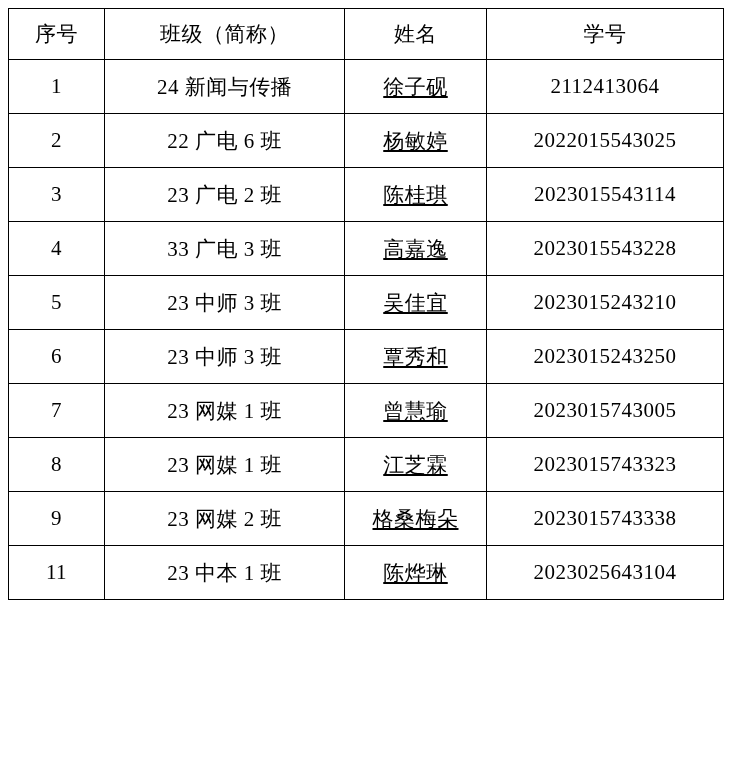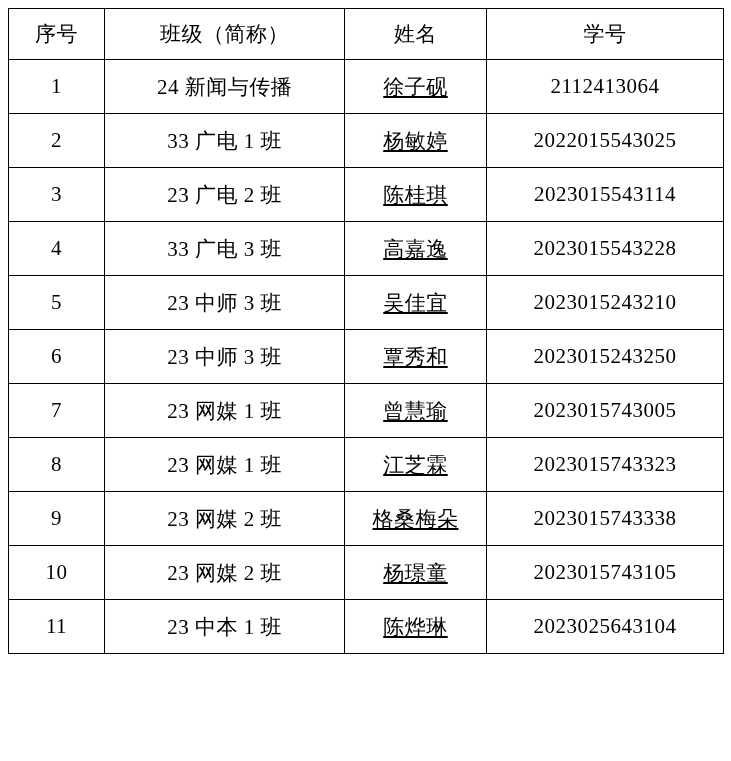--- a/index.html
+++ b/index.html
@@ -73,21 +73,21 @@
     </thead>
     <tbody>
       <tr>
         <td class="cell-index">1</td>
         <td class="cell-class">24 新闻与传播</td>
         <td class="cell-name">徐子砚</td>
         <td class="cell-id">2112413064</td>
       </tr>
       <tr>
         <td class="cell-index">2</td>
-        <td class="cell-class">33 广电 1 班</td>
+        <td class="cell-class">22 广电 6 班</td>
         <td class="cell-name">杨敏婷</td>
         <td class="cell-id">2022015543025</td>
       </tr>
       <tr>
         <td class="cell-index">3</td>
         <td class="cell-class">23 广电 2 班</td>
         <td class="cell-name">陈桂琪</td>
         <td class="cell-id">2023015543114</td>
       </tr>
       <tr>
@@ -120,26 +120,20 @@
         <td class="cell-name">江芝霖</td>
         <td class="cell-id">2023015743323</td>
       </tr>
       <tr>
         <td class="cell-index">9</td>
         <td class="cell-class">23 网媒 2 班</td>
         <td class="cell-name">格桑梅朵</td>
         <td class="cell-id">2023015743338</td>
       </tr>
       <tr>
-        <td class="cell-index">10</td>
-        <td class="cell-class">23 网媒 2 班</td>
-        <td class="cell-name">杨璟童</td>
-        <td class="cell-id">2023015743105</td>
-      </tr>
-      <tr>
         <td class="cell-index">11</td>
         <td class="cell-class">23 中本 1 班</td>
         <td class="cell-name">陈烨琳</td>
         <td class="cell-id">2023025643104</td>
       </tr>
     </tbody>
   </table>
 </div>
 
 </body></html>

